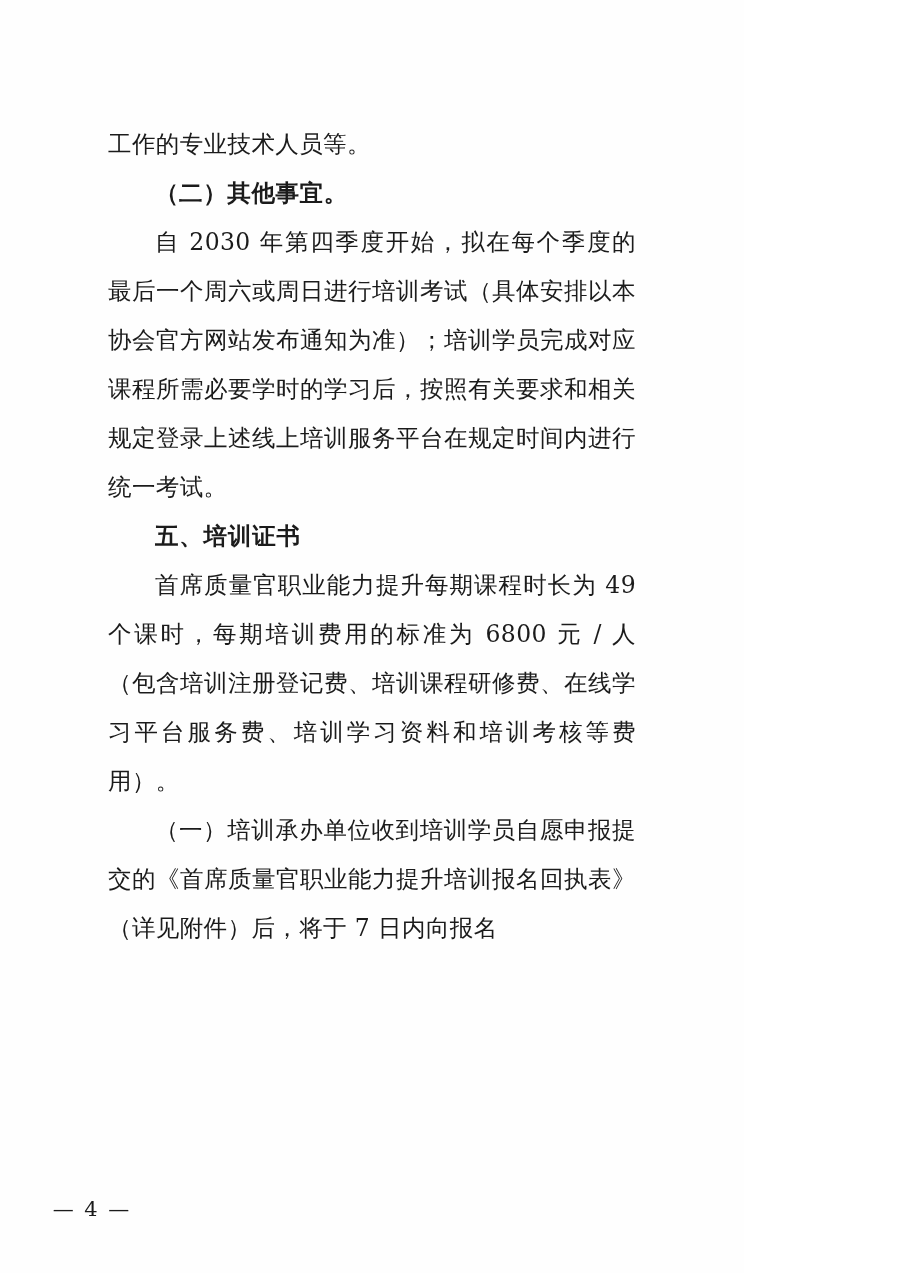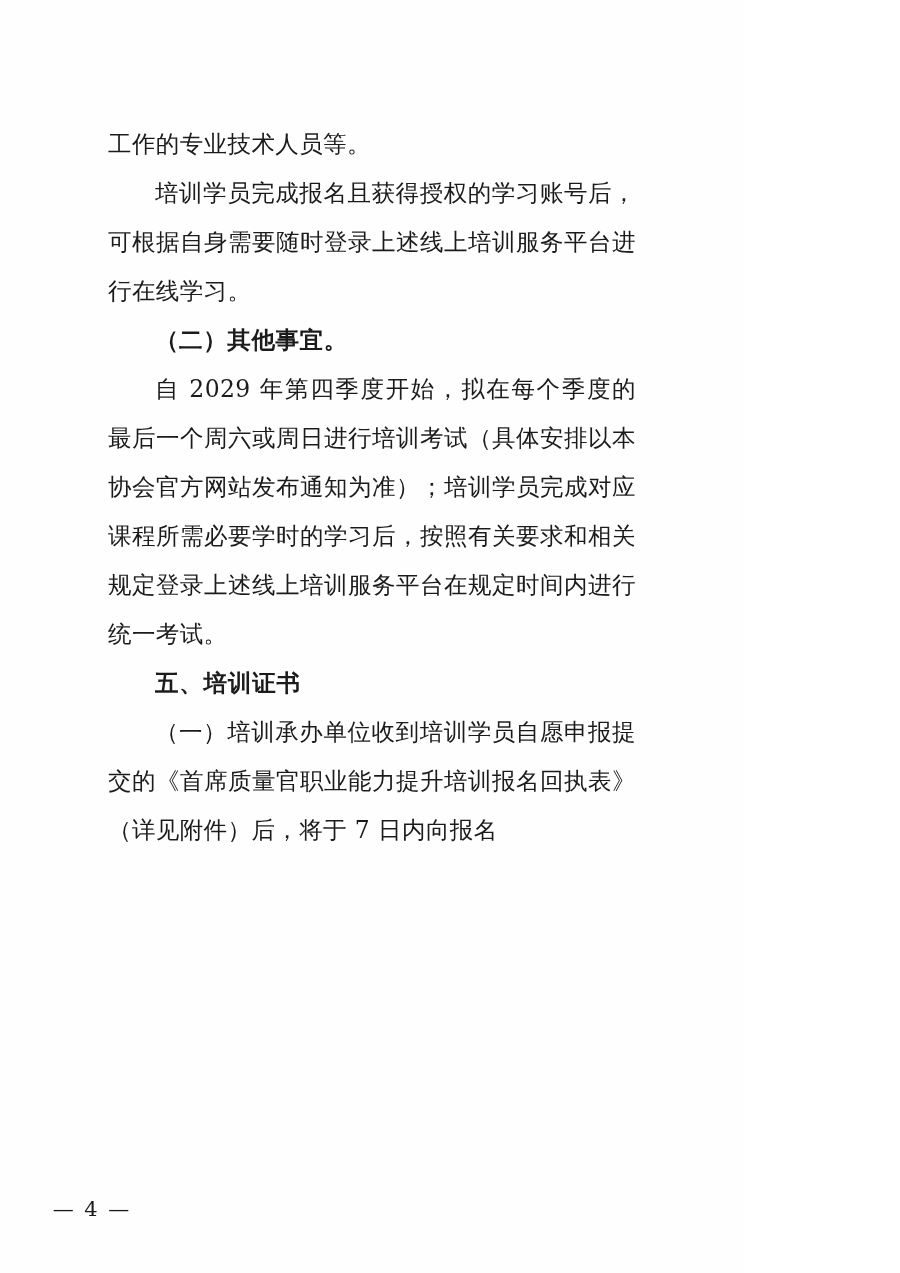--- a/index.html
+++ b/index.html
@@ -71,30 +71,30 @@
 </head>
 <body>
 
 <div class="page">
   <div class="doc-body">
 
     <p class="para no-indent">工作的专业技术人员等。</p>
 
 
 
-    <p class="para">培训学员完成报名且获得授权的学习账号后，可根据自身需要随时登录上述线上培训服务平台进行在线学习。</p>
 
     <p class="subheading">（二）其他事宜。</p>
 
-    <p class="para">自 2029 年第四季度开始，拟在每个季度的最后一个周六或周日进行培训考试（具体安排以本协会官方网站发布通知为准）；培训学员完成对应课程所需必要学时的学习后，按照有关要求和相关规定登录上述线上培训服务平台在规定时间内进行统一考试。</p>
+    <p class="para">自 2030 年第四季度开始，拟在每个季度的最后一个周六或周日进行培训考试（具体安排以本协会官方网站发布通知为准）；培训学员完成对应课程所需必要学时的学习后，按照有关要求和相关规定登录上述线上培训服务平台在规定时间内进行统一考试。</p>
 
     <p class="heading">五、培训证书</p>
 
 
 
+    <p class="para">首席质量官职业能力提升每期课程时长为 49 个课时，每期培训费用的标准为 6800 元 / 人（包含培训注册登记费、培训课程研修费、在线学习平台服务费、培训学习资料和培训考核等费用）。</p>
 
 
     <p class="para">（一）培训承办单位收到培训学员自愿申报提交的《首席质量官职业能力提升培训报名回执表》（详见附件）后，将于 7 日内向报名</p>
 
   </div>
 
   <div class="footer">
     <span class="page-number-wrap">— 4 —</span>
   </div>
 </div>

